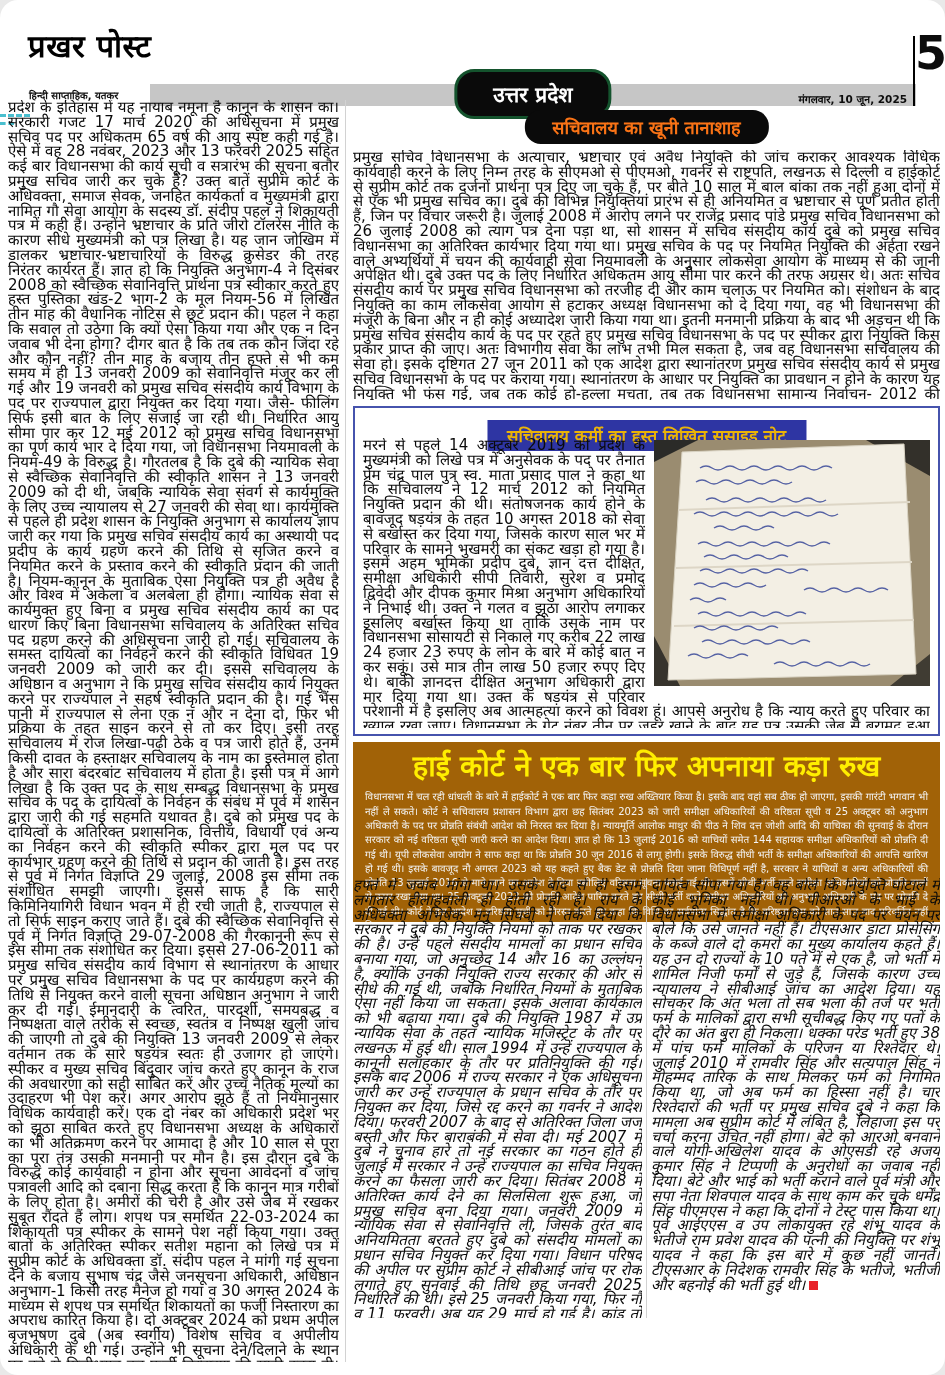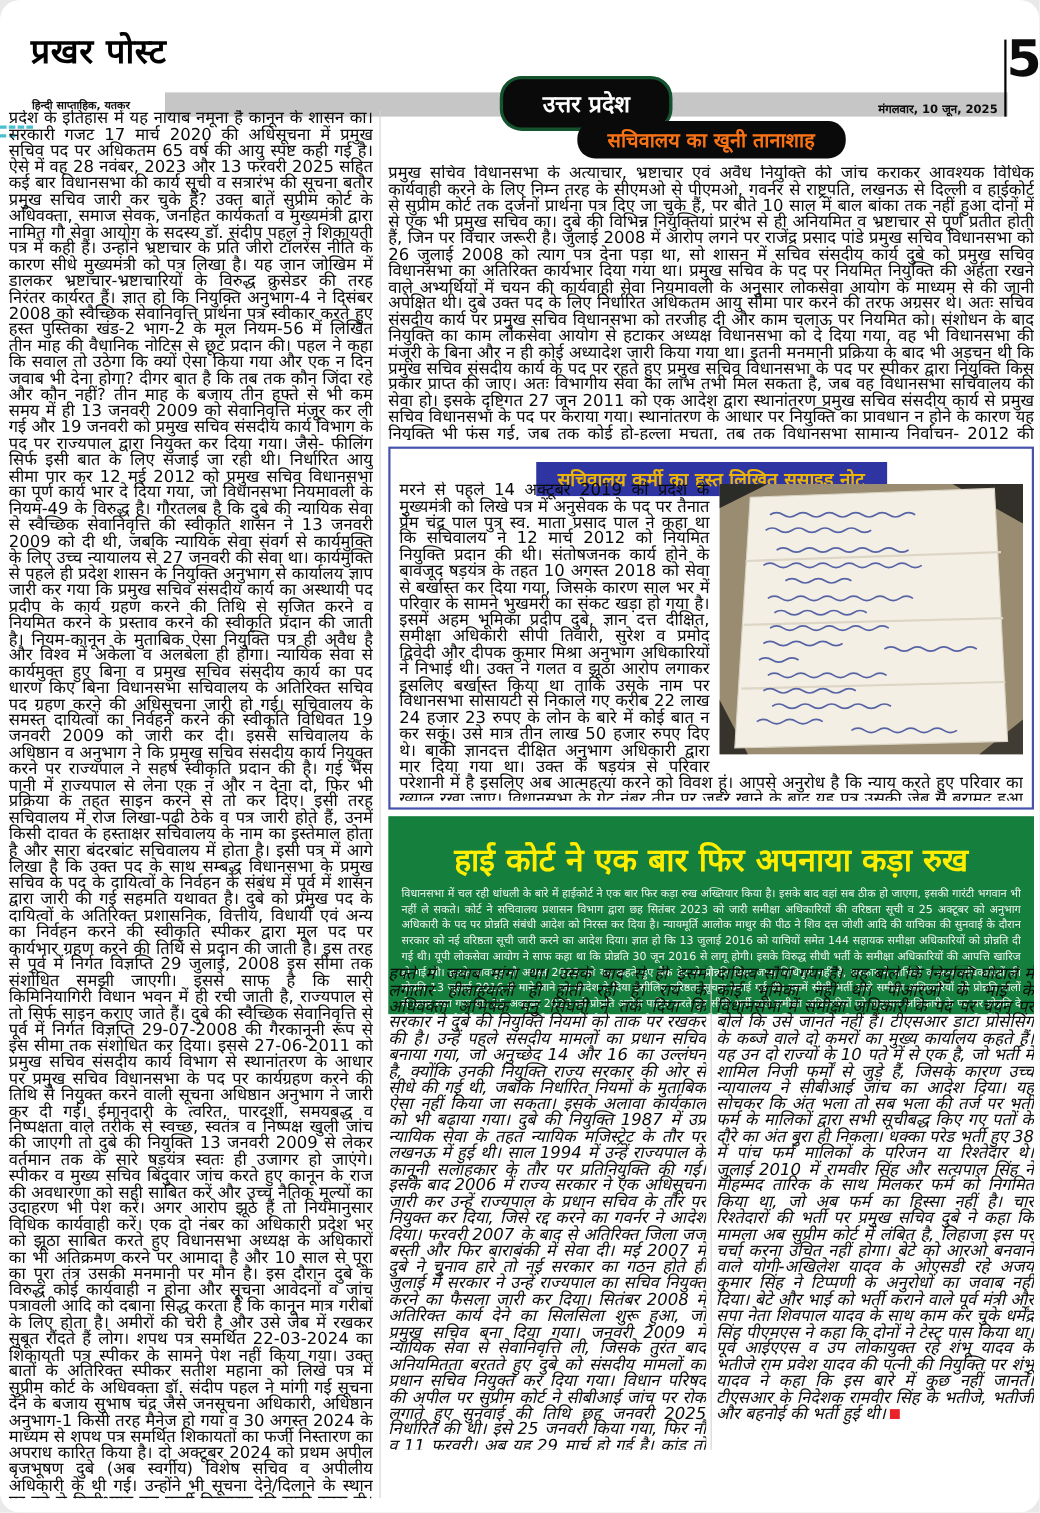--- a/index.html
+++ b/index.html
@@ -34,22 +34,22 @@
 
   
   .a2-box{position:absolute;top:406px;left:0;width:587px;height:330px;border:2px solid #4653ad;box-sizing:border-box;}
   .a2-head{position:absolute;top:-2px;left:50%;transform:translateX(-50%);
         background:#2e35a3;color:#eab308;font-size:17px;font-weight:bold;
         padding:4px 20px;white-space:nowrap;}
   .a2-content{position:absolute;top:30px;left:8px;right:8px;bottom:6px;overflow:hidden;}
   .a2-photo{float:right;width:276px;height:246px;margin:2px 0 5px 9px;display:block;}
 
   
-  .a3-box{position:absolute;top:742px;left:0;width:587px;height:180px;background:#15803d;
-        box-sizing:border-box;padding:22px 12px 8px;overflow:hidden;}
+  .a3-box{position:absolute;top:742px;left:0;width:587px;height:180px;background:#a16207;
+        box-sizing:border-box;padding:6px 12px 8px;overflow:hidden;}
   .a3-head{color:#ffee00;font-size:29px;font-weight:bold;text-align:center;line-height:1.15;margin:2px 0 7px;}
   .a3-body{color:#f4f4f4;font-size:10px;line-height:14.3px;text-align:justify;}
 
   
   .bottom{position:absolute;top:878px;left:0;width:587px;height:440px;display:flex;font-style:italic;}
   .bcol{width:289px;height:440px;overflow:hidden;}
   .bdiv{width:1px;background:#d2d2d2;margin:0 4px;}
   .end-mark{display:inline-block;width:9px;height:9px;background:#e8232a;margin-left:4px;vertical-align:baseline;}
 </style>
 </head>

